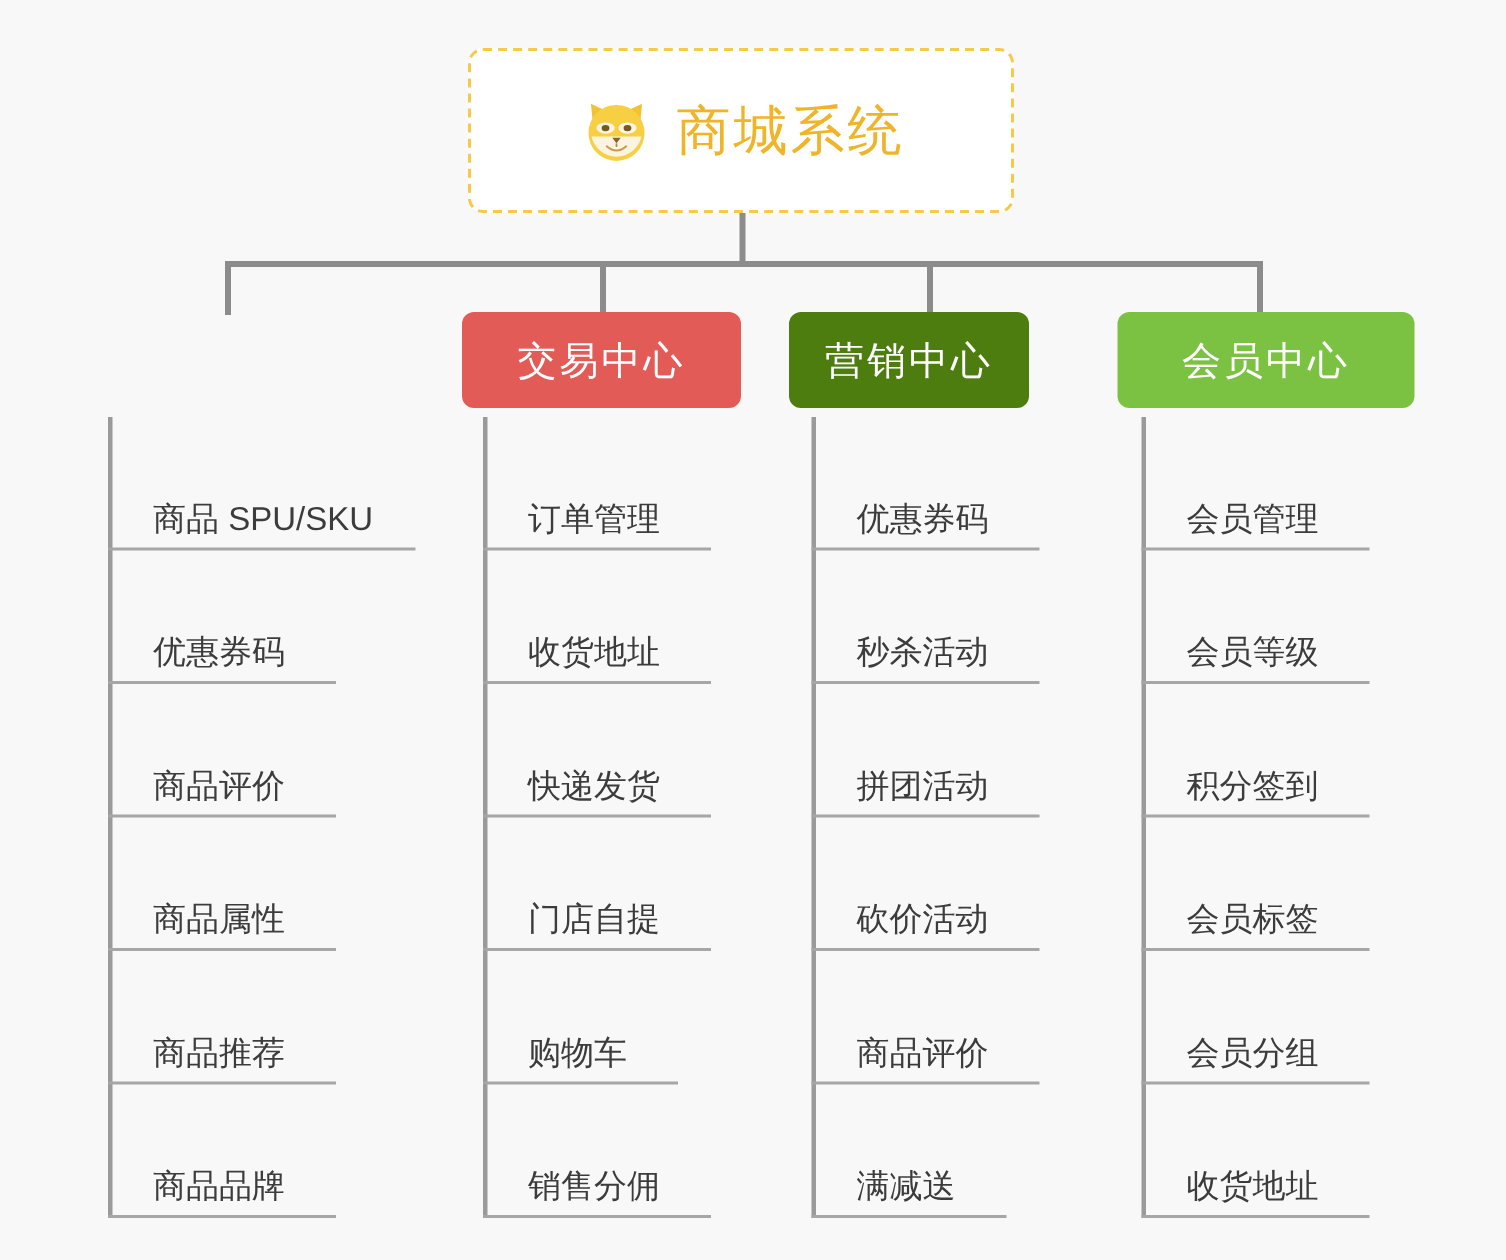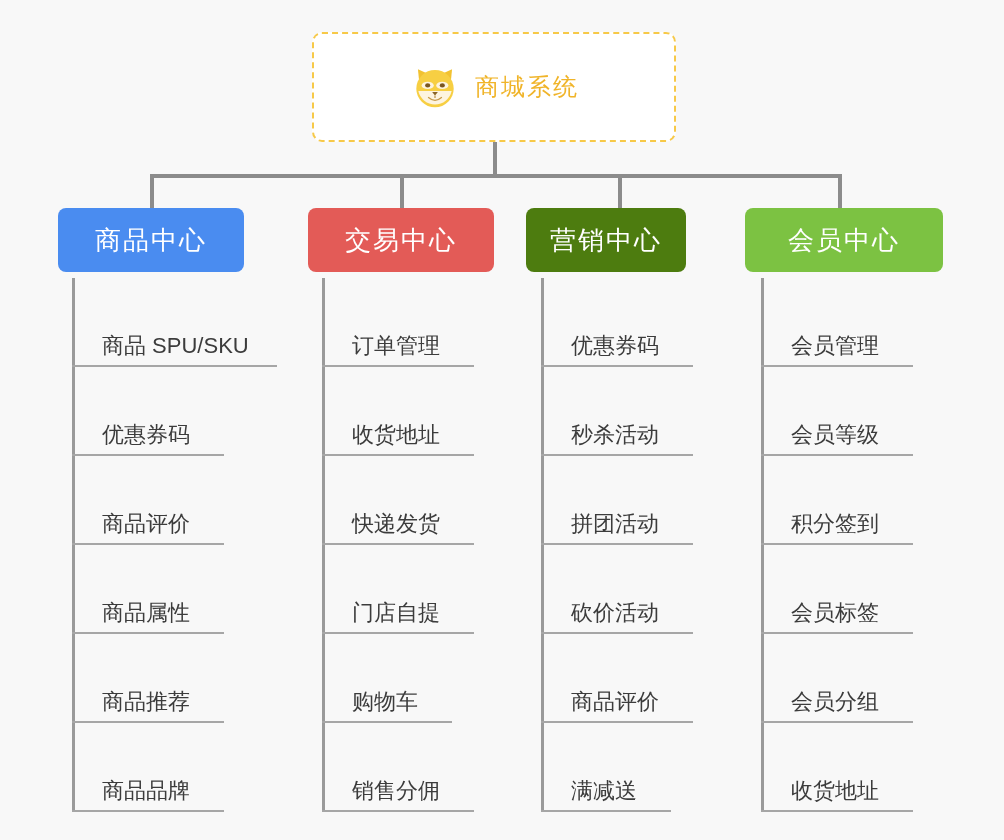--- a/index.html
+++ b/index.html
@@ -37,21 +37,21 @@
     justify-content: center;
     gap: 14px;
   }
   .root-icon {
     width: 52px;
     height: 52px;
     flex: 0 0 52px;
     display: block;
   }
   .root-title {
-    font-size: 24px;
+    font-size: 36px;
     color: #f0b429;
     letter-spacing: 2px;
     line-height: 1;
     white-space: nowrap;
   }
 
   
   .conn {
     position: absolute;
     background: #8c8c8c;
@@ -139,23 +139,20 @@
 
   <div class="conn conn-v" style="left:493px; top:142px; width:4px; height:34px;"></div>
 
   <div class="conn conn-h" style="left:152px; top:174px; width:690px; height:4px;"></div>
 
   <div class="conn conn-v" style="left:150px; top:174px; width:4px; height:36px;"></div>
   <div class="conn conn-v" style="left:400px; top:174px; width:4px; height:36px;"></div>
   <div class="conn conn-v" style="left:618px; top:174px; width:4px; height:36px;"></div>
   <div class="conn conn-v" style="left:838px; top:174px; width:4px; height:36px;"></div>
 
-  <div class="cat-box" style="left:58px; top:208px; width:186px; background:#4a8cf0;">
-    <span>商品中心</span>
-  </div>
   <div class="cat-box" style="left:308px; top:208px; width:186px; background:#e35b57;">
     <span>交易中心</span>
   </div>
   <div class="cat-box" style="left:526px; top:208px; width:160px; background:#4d7c0f;">
     <span>营销中心</span>
   </div>
   <div class="cat-box" style="left:745px; top:208px; width:198px; background:#7cc242;">
     <span>会员中心</span>
   </div>
 

